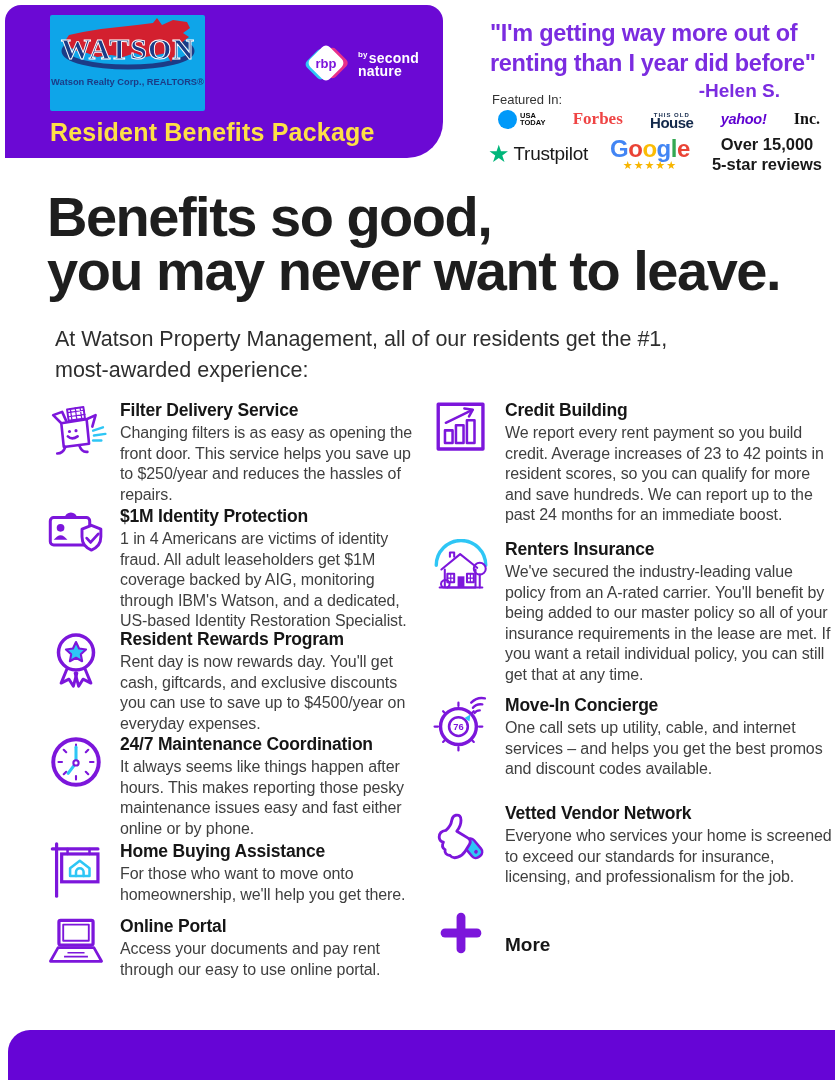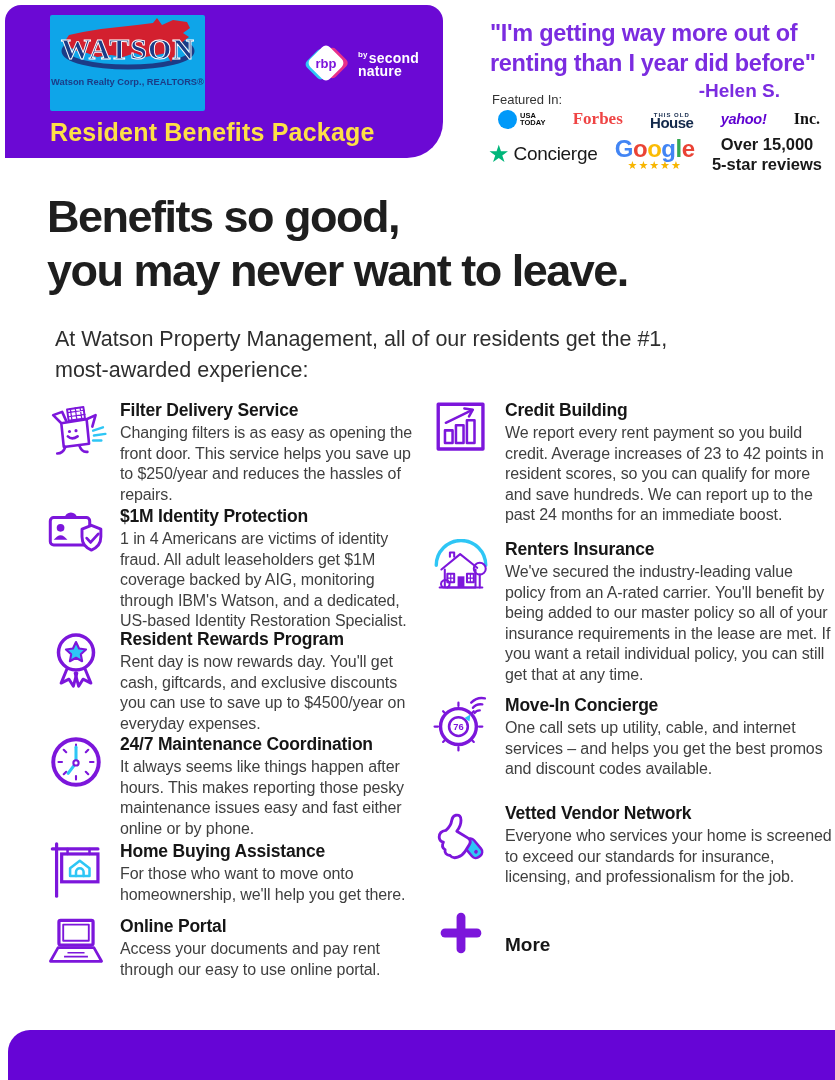--- a/index.html
+++ b/index.html
@@ -43,21 +43,21 @@
   .tp-star{color:#00B67A;font-size:24px;line-height:24px;}
   .tp-name{font-size:19px;color:#191919;letter-spacing:-.3px;}
   .google-col{display:flex;flex-direction:column;align-items:center;line-height:22px;}
   .google-word{font-size:24px;font-weight:bold;letter-spacing:-.5px;}
   .g-blue{color:#4285F4}.g-red{color:#EA4335}.g-yellow{color:#FBBC05}.g-green{color:#34A853}
   .google-stars{font-size:11px;color:#F7B500;letter-spacing:1px;line-height:11px;}
   .review-count{font-size:16.5px;font-weight:bold;color:#191919;text-align:center;line-height:20px;}
 
   
   .headline{position:absolute;left:47px;top:190px;color:#1E1E1E;font-weight:800;
-            font-size:45px;line-height:54px;letter-spacing:-1.5px;white-space:nowrap;}
+            font-size:56px;line-height:54px;letter-spacing:-1.5px;white-space:nowrap;}
   .intro{position:absolute;left:55px;top:324px;color:#2E2E2E;font-size:21.5px;line-height:31px;white-space:nowrap;}
 
   
   .benefit{position:absolute;display:flex;gap:13px;}
   .bicon{width:62px;flex-shrink:0;display:flex;justify-content:center;align-items:flex-start;}
   .btext{display:flex;flex-direction:column;justify-content:flex-end;}
   .btext.lcol{width:305px;}
   .btext.rcol{width:332px;}
   .btitle{font-size:17.5px;font-weight:bold;color:#161616;margin-bottom:2px;letter-spacing:-.2px;}
   .bbody{font-size:16px;color:#3F3F3F;line-height:20.5px;letter-spacing:-.1px;}
@@ -121,21 +121,21 @@
       <div class="small">THIS OLD</div>
       <div class="big">House</div>
     </div>
     <div class="yahoo">yahoo!</div>
     <div class="inc">Inc.</div>
   </div>
 
   <div class="reviews-row">
     <div class="trustpilot">
       <span class="tp-star">★</span>
-      <span class="tp-name">Concierge</span>
+      <span class="tp-name">Trustpilot</span>
     </div>
     <div class="google-col">
       <div class="google-word"><span class="g-blue">G</span><span class="g-red">o</span><span class="g-yellow">o</span><span class="g-blue">g</span><span class="g-green">l</span><span class="g-red">e</span></div>
       <div class="google-stars">★★★★★</div>
     </div>
     <div class="review-count">
       <span>Over 15,000</span><br>
       <span>5-star reviews</span>
     </div>
   </div>

